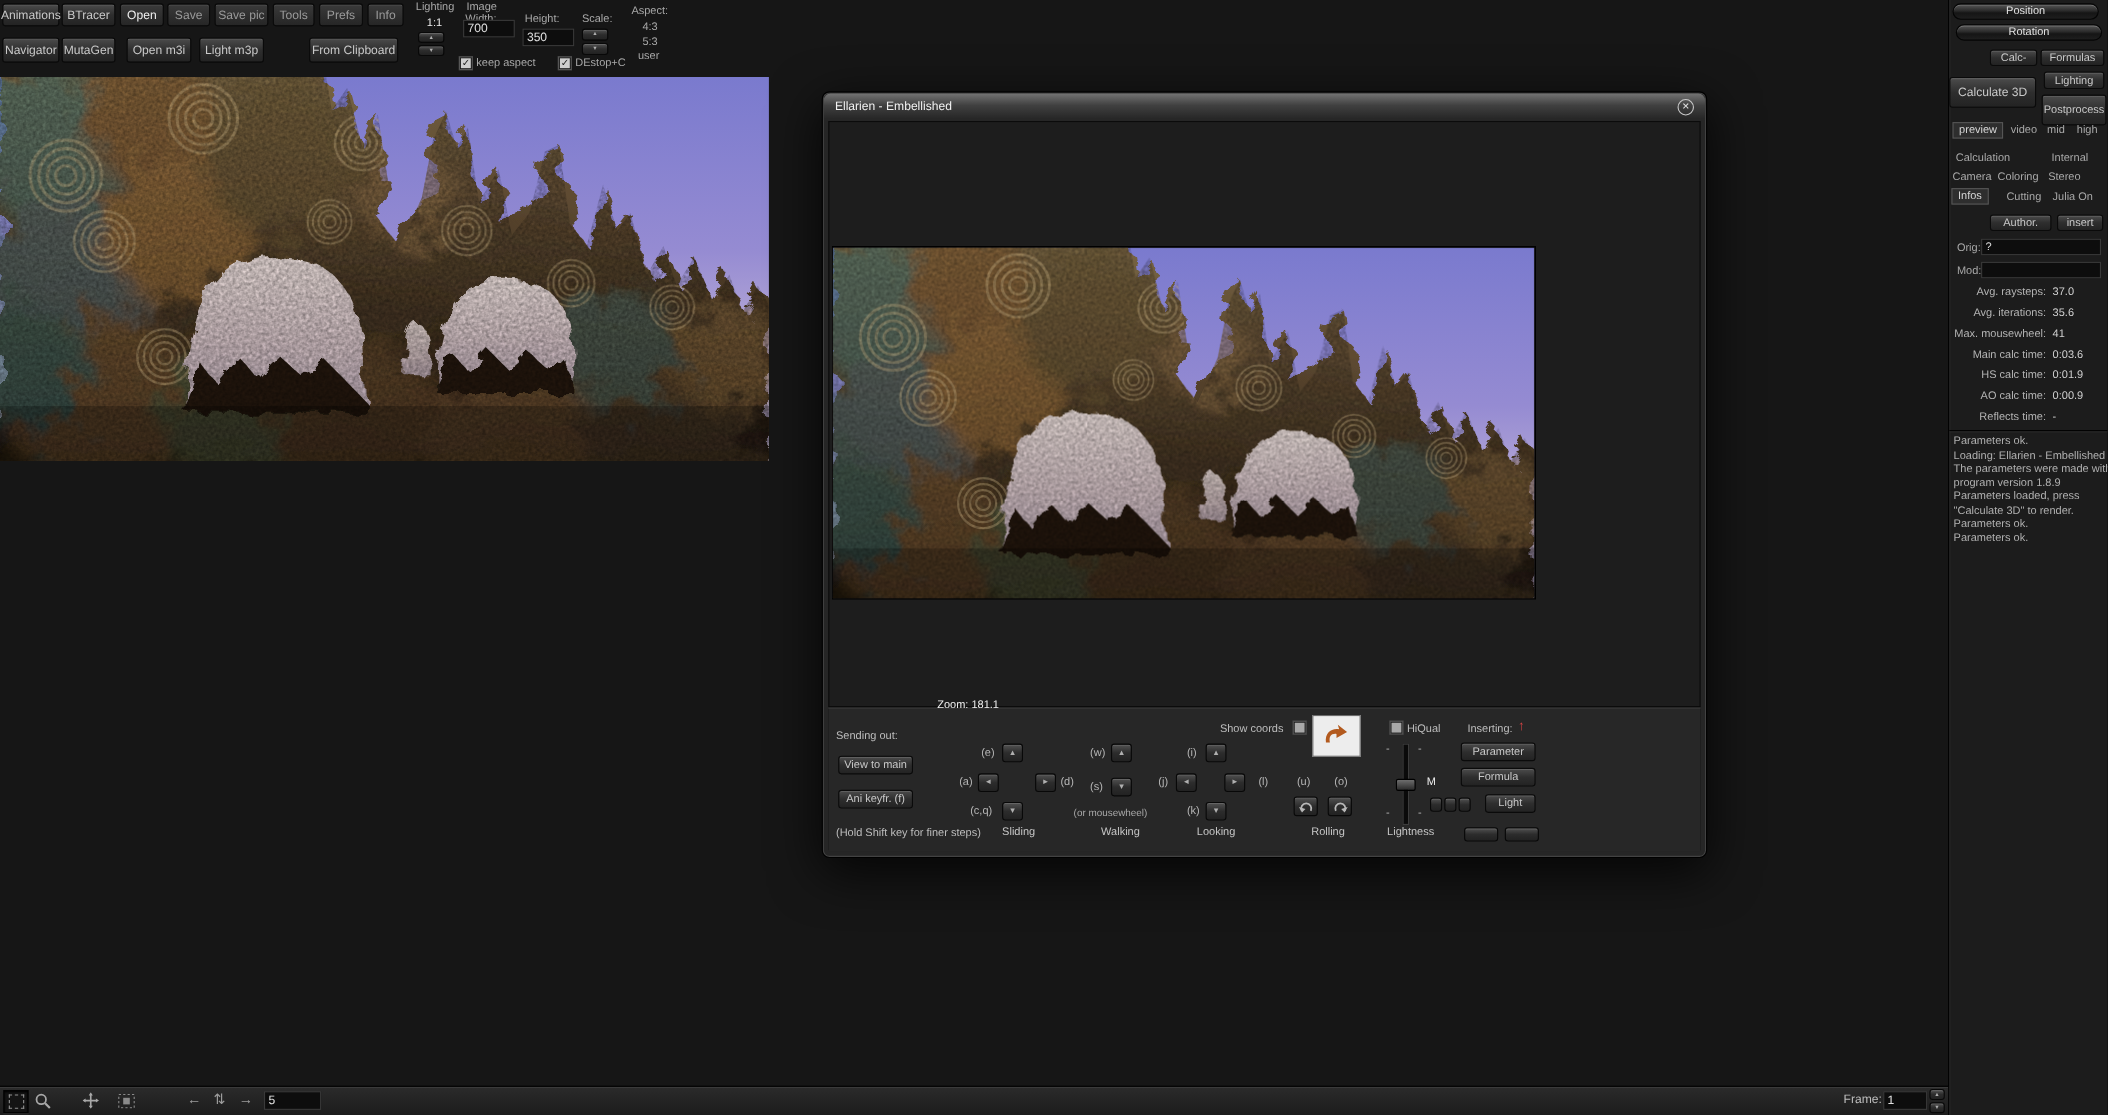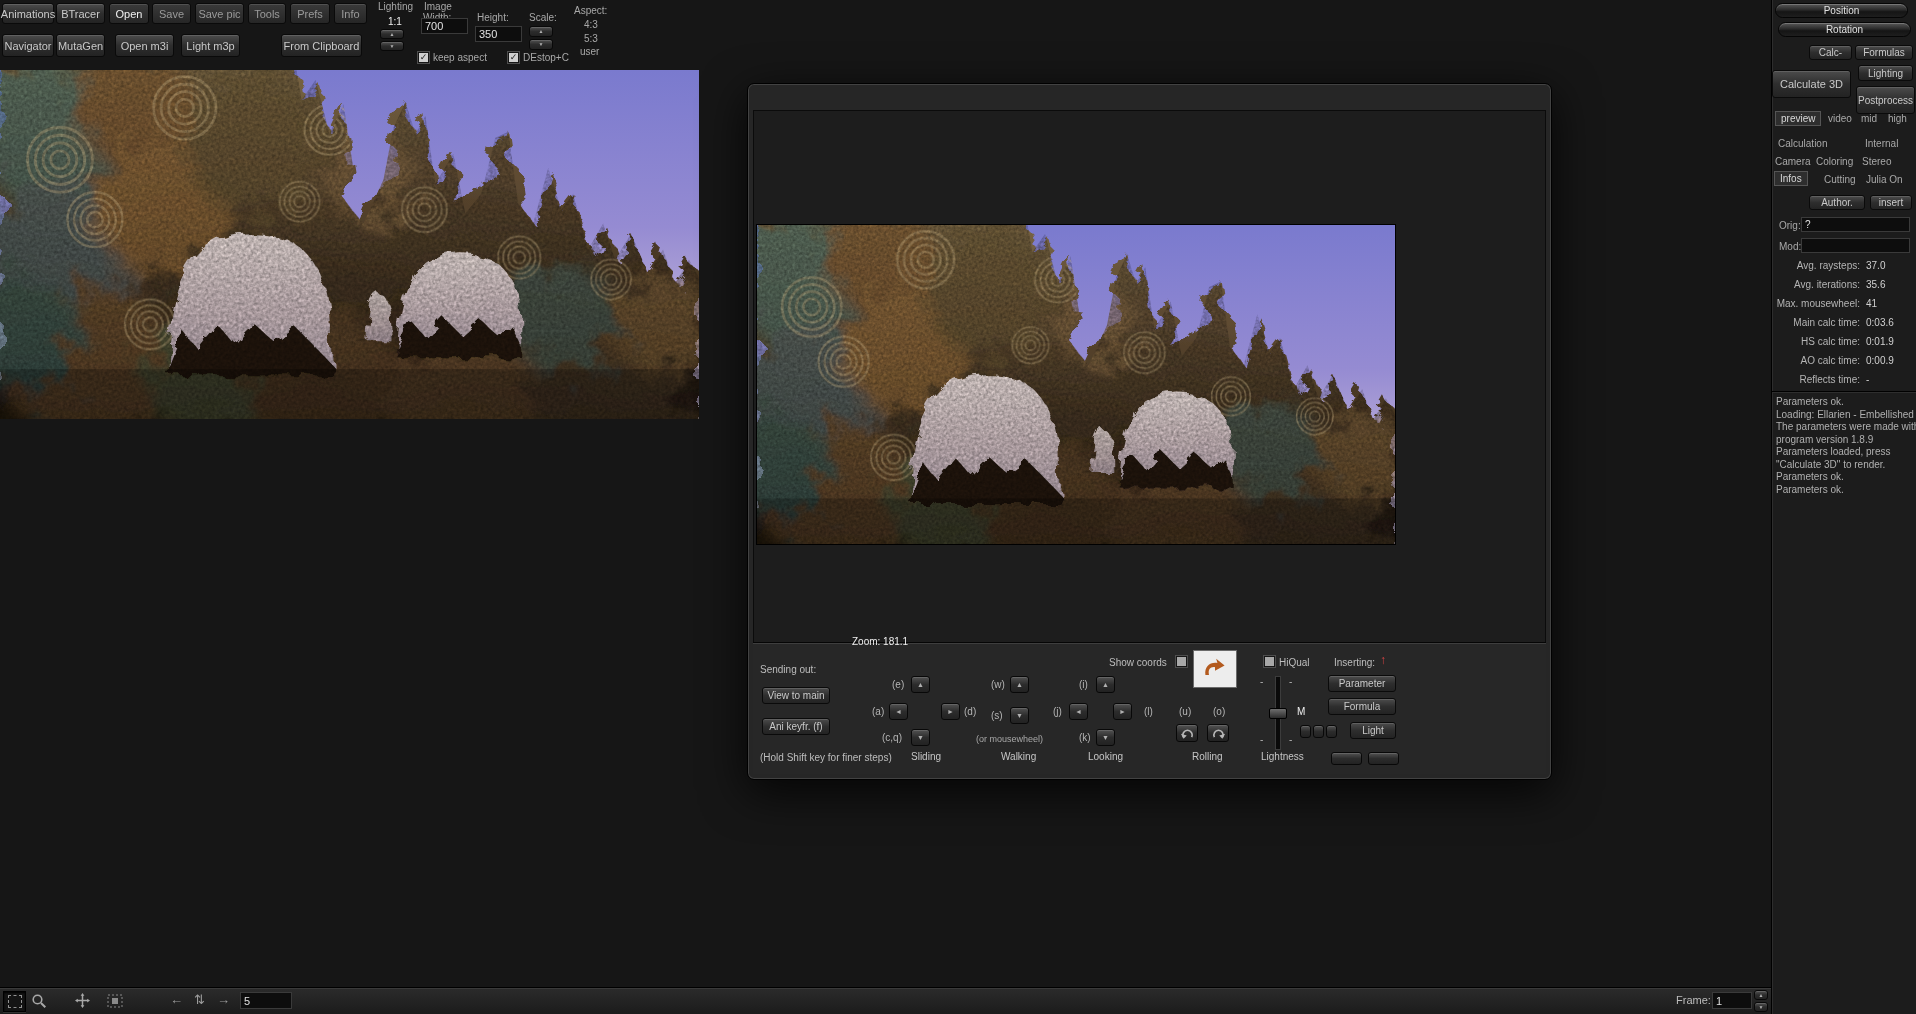--- a/index.html
+++ b/index.html
@@ -174,20 +174,24 @@
   <span class="abs chk" style="left:418px;top:52px">✓</span>
   <span class="abs ptext" style="left:433px;top:52px">keep aspect</span>
   <span class="abs chk" style="left:508px;top:52px">✓</span>
   <span class="abs ptext" style="left:523px;top:52px">DEstop+C</span>
 
   <svg class="abs" style="left:0;top:70px;width:699px;height:349px" viewBox="0 0 700 350" preserveAspectRatio="none">
       <use href="#fractal-art"></use>
     </svg>
 
   <div class="abs" id="nav-window" style="left:747px;top:83px;width:803px;height:695px">
+    <div class="titlebar">
+      <span>Ellarien - Embellished</span>
+      <span class="close">×</span>
+    </div>
     <div class="abs client" style="left:5px;top:26px;width:793px;height:663px"></div>
     <svg class="abs" style="left:9px;top:141px;width:638px;height:319px;outline:1px solid #000" viewBox="0 0 700 350" preserveAspectRatio="none">
         <use href="#fractal-art"></use>
       </svg>
 
     <div class="abs ctrl-strip" style="left:5px;top:558px;width:793px;height:131px"></div>
 
     <span class="abs lbl" style="left:12px;top:580px">Sending out:</span>
     <div class="abs btn sm" style="left:14px;top:603px;width:68px;height:17px">View to main</div>
     <div class="abs btn sm" style="left:14px;top:634px;width:68px;height:17px">Ani keyfr. (f)</div>

